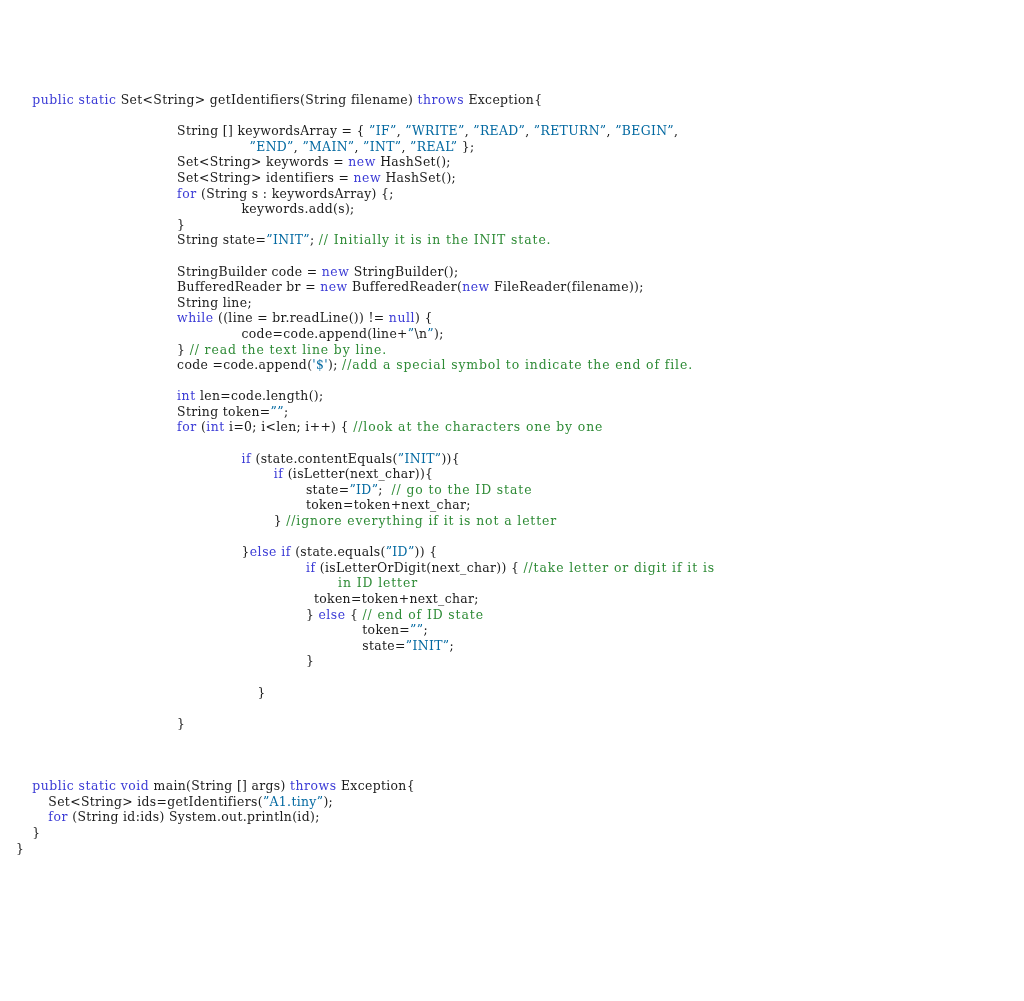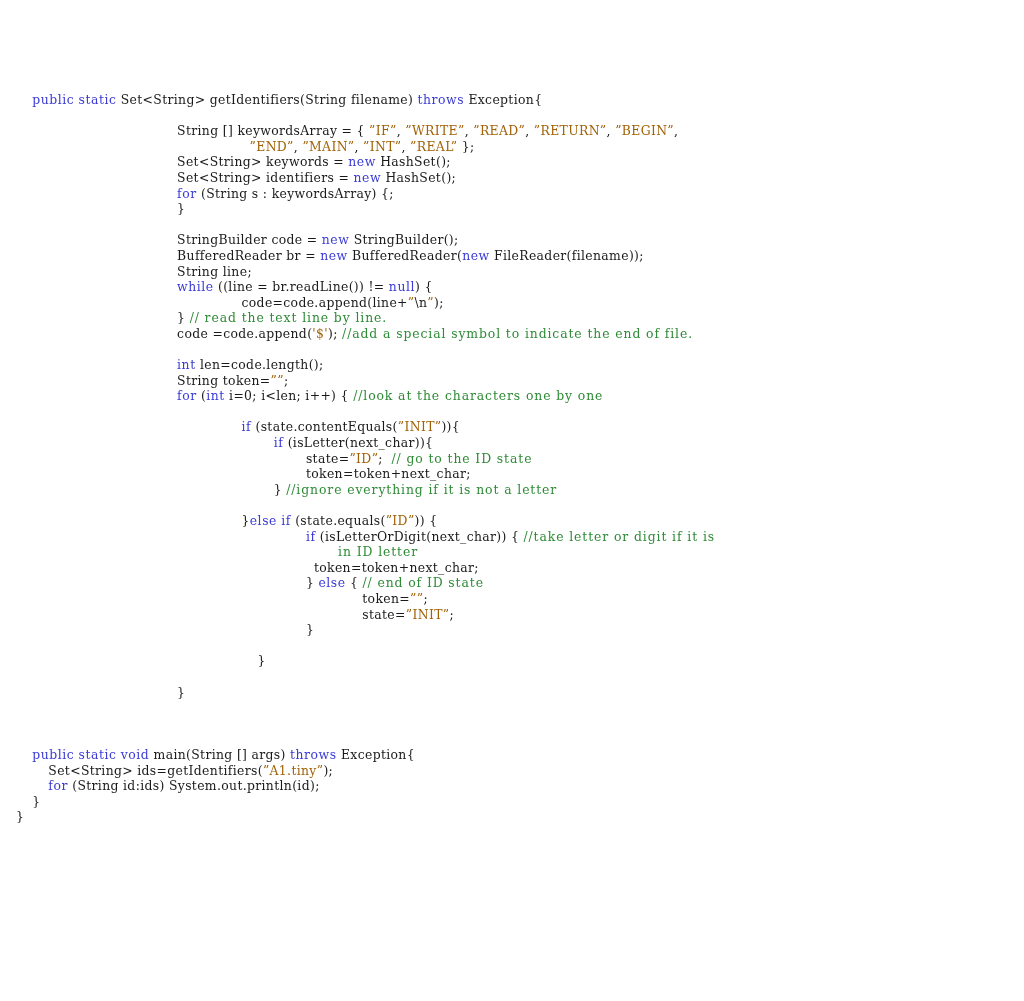--- a/index.html
+++ b/index.html
@@ -46,41 +46,43 @@
 
   .code-line.blank {
     color: transparent;
   }
 
   
   .ind { display: inline-block; }
 
   
   .kw   { color: #3b3bd6; }           
-  .str  { color: #a16207; }           
+  .str  { color: #0369a1; }           
   .cmt  { color: #2e8b36; }           
   .pln  { color: #1a1a1a; }           
 
   
   .cmt { letter-spacing: 0.9px; }
   .kw  { letter-spacing: 0.55px; }
 </style>
 </head>
 <body>
 
 <div id="listing">
   <div class="code-body">
       <div class="code-line"><span class="ind" style="width: 32.2px;"></span><span class="kw">public</span><span class="pln"> </span><span class="kw">static</span><span class="pln"> Set&lt;String&gt; getIdentifiers(String filename) </span><span class="kw">throws</span><span class="pln"> Exception{</span></div>
       <div class="code-line blank">&nbsp;</div>
       <div class="code-line"><span class="ind" style="width: 177.1px;"></span><span class="pln">String [] keywordsArray = { </span><span class="str">”IF”</span><span class="pln">, </span><span class="str">”WRITE”</span><span class="pln">, </span><span class="str">”READ”</span><span class="pln">, </span><span class="str">”RETURN”</span><span class="pln">, </span><span class="str">”BEGIN”</span><span class="pln">,</span></div>
       <div class="code-line"><span class="ind" style="width: 249.55px;"></span><span class="str">”END”</span><span class="pln">, </span><span class="str">”MAIN”</span><span class="pln">, </span><span class="str">”INT”</span><span class="pln">, </span><span class="str">”REAL”</span><span class="pln"> };</span></div>
       <div class="code-line"><span class="ind" style="width: 177.1px;"></span><span class="pln">Set&lt;String&gt; keywords = </span><span class="kw">new</span><span class="pln"> HashSet();</span></div>
       <div class="code-line"><span class="ind" style="width: 177.1px;"></span><span class="pln">Set&lt;String&gt; identifiers = </span><span class="kw">new</span><span class="pln"> HashSet();</span></div>
       <div class="code-line"><span class="ind" style="width: 177.1px;"></span><span class="kw">for</span><span class="pln"> (String s : keywordsArray) {;</span></div>
+      <div class="code-line"><span class="ind" style="width: 241.5px;"></span><span class="pln">keywords.add(s);</span></div>
       <div class="code-line"><span class="ind" style="width: 177.1px;"></span><span class="pln">}</span></div>
+      <div class="code-line"><span class="ind" style="width: 177.1px;"></span><span class="pln">String state=</span><span class="str">”INIT”</span><span class="pln">; </span><span class="cmt">// Initially it is in the INIT state.</span></div>
       <div class="code-line blank">&nbsp;</div>
       <div class="code-line"><span class="ind" style="width: 177.1px;"></span><span class="pln">StringBuilder code = </span><span class="kw">new</span><span class="pln"> StringBuilder();</span></div>
       <div class="code-line"><span class="ind" style="width: 177.1px;"></span><span class="pln">BufferedReader br = </span><span class="kw">new</span><span class="pln"> BufferedReader(</span><span class="kw">new</span><span class="pln"> FileReader(filename));</span></div>
       <div class="code-line"><span class="ind" style="width: 177.1px;"></span><span class="pln">String line;</span></div>
       <div class="code-line"><span class="ind" style="width: 177.1px;"></span><span class="kw">while</span><span class="pln"> ((line = br.readLine()) != </span><span class="kw">null</span><span class="pln">) {</span></div>
       <div class="code-line"><span class="ind" style="width: 241.5px;"></span><span class="pln">code=code.append(line+</span><span class="str">”</span><span class="pln">\n</span><span class="str">”</span><span class="pln">);</span></div>
       <div class="code-line"><span class="ind" style="width: 177.1px;"></span><span class="pln">} </span><span class="cmt">// read the text line by line.</span></div>
       <div class="code-line"><span class="ind" style="width: 177.1px;"></span><span class="pln">code =code.append(</span><span class="str">'$'</span><span class="pln">); </span><span class="cmt">//add a special symbol to indicate the end of file.</span></div>
       <div class="code-line blank">&nbsp;</div>
       <div class="code-line"><span class="ind" style="width: 177.1px;"></span><span class="kw">int</span><span class="pln"> len=code.length();</span></div>

